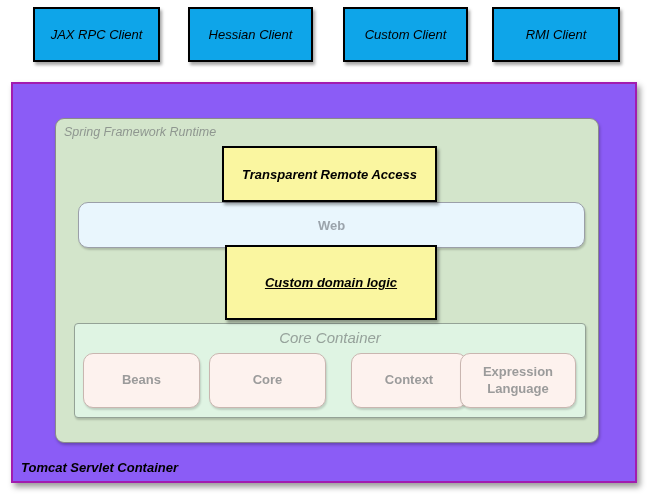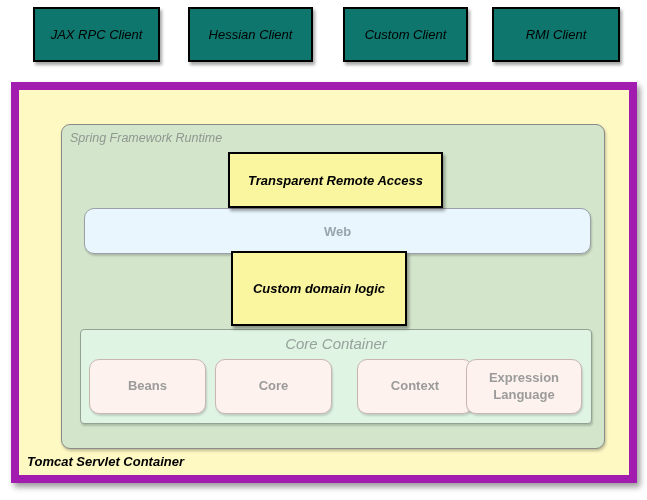--- a/index.html
+++ b/index.html
@@ -7,38 +7,38 @@
   body {
     width: 647px; height: 500px;
     font-family: "Liberation Sans", sans-serif;
     position: relative; overflow: hidden;
   }
   .stage { position: absolute; left: 0; top: 0; width: 647px; height: 500px; }
 
   
   .client-box {
     position: absolute; top: 7px; height: 55px;
-    background: #0f766e;
+    background: #0ea5e9;
     border: 2px solid #000000;
     box-shadow: 2px 3px 3px rgba(0,0,0,0.35);
     display: flex; align-items: center; justify-content: center;
   }
   .client-label {
     font-style: italic; font-size: 13px; color: #000000; text-align: center;
   }
   .client-1 { left: 33px;  width: 127px; }
   .client-2 { left: 188px; width: 125px; }
   .client-3 { left: 343px; width: 125px; }
   .client-4 { left: 492px; width: 128px; }
 
   
   .tomcat {
     position: absolute; left: 11px; top: 82px; width: 626px; height: 401px;
-    background: #fef9c3;
-    border: 8px solid #a21caf;
+    background: #8b5cf6;
+    border: 2px solid #a21caf;
     box-shadow: 3px 4px 6px rgba(0,0,0,0.40);
   }
   .tomcat-label {
     position: absolute; left: 8px; bottom: 6px;
     font-weight: bold; font-style: italic; font-size: 13px; color: #000000;
   }
 
   
   .runtime {
     position: absolute; left: 42px; top: 34px; width: 544px; height: 325px;
@@ -58,21 +58,21 @@
     background: #faf6a0;
     border: 2px solid #000000;
     box-shadow: 2px 3px 3px rgba(0,0,0,0.35);
     display: flex; align-items: center; justify-content: center;
     z-index: 5;
   }
   .layer-yellow .layer-label {
     font-weight: bold; font-style: italic; font-size: 13px; color: #000000; text-align: center;
   }
   .tra-box    { left: 166px; top: 27px;  width: 215px; height: 56px; }
-  .custom-box { left: 169px; top: 126px; width: 176px; height: 75px; }
+  .custom-box { left: 169px; top: 126px; width: 212px; height: 75px; text-decoration: underline; }
 
   
   .web-bar {
     position: absolute; left: 22px; top: 83px; width: 507px; height: 46px;
     background: #e9f6fd;
     border: 1px solid #9b9fa8;
     border-radius: 10px;
     box-shadow: 1px 2px 2px rgba(0,0,0,0.18);
     display: flex; align-items: center; justify-content: center;
     z-index: 3;

